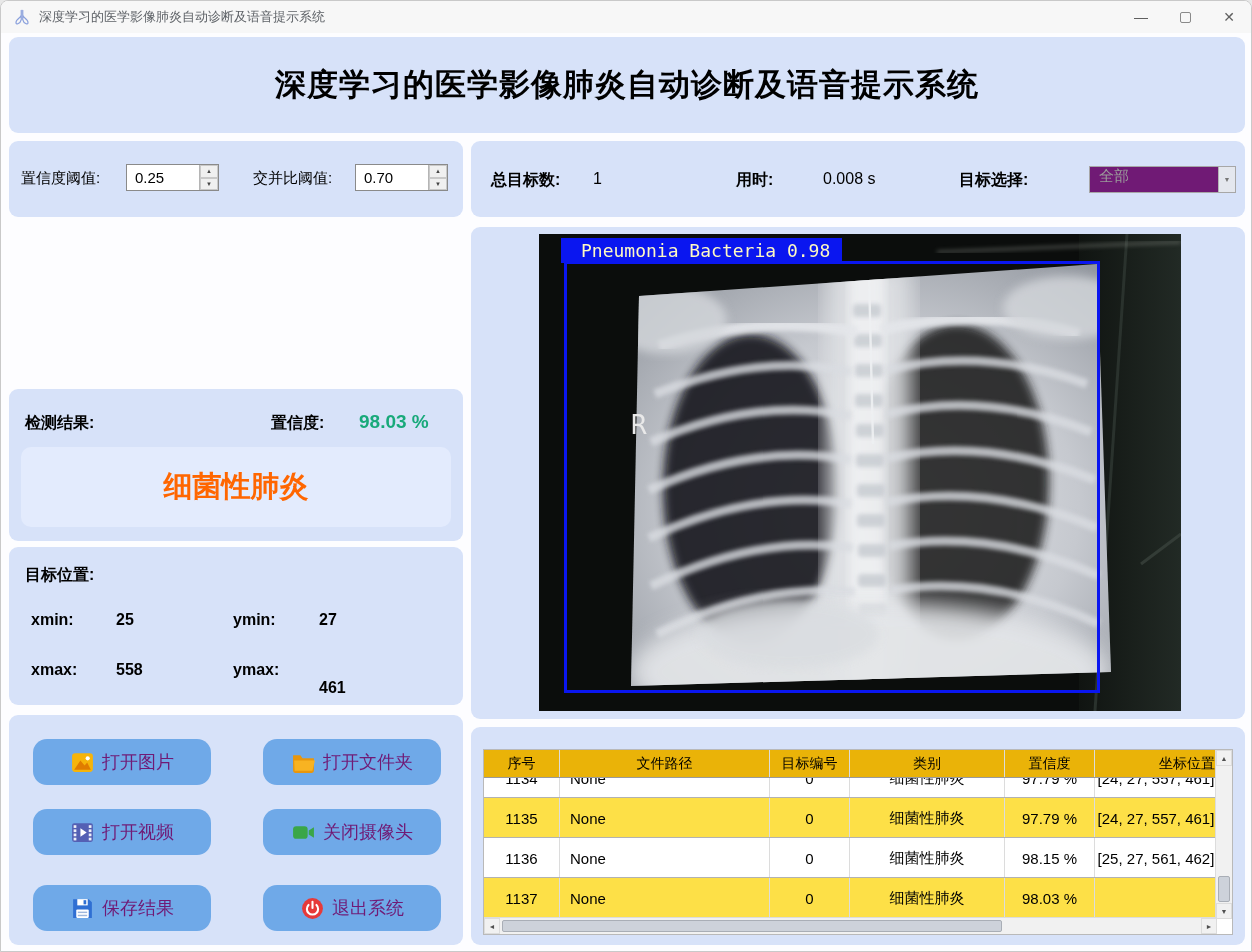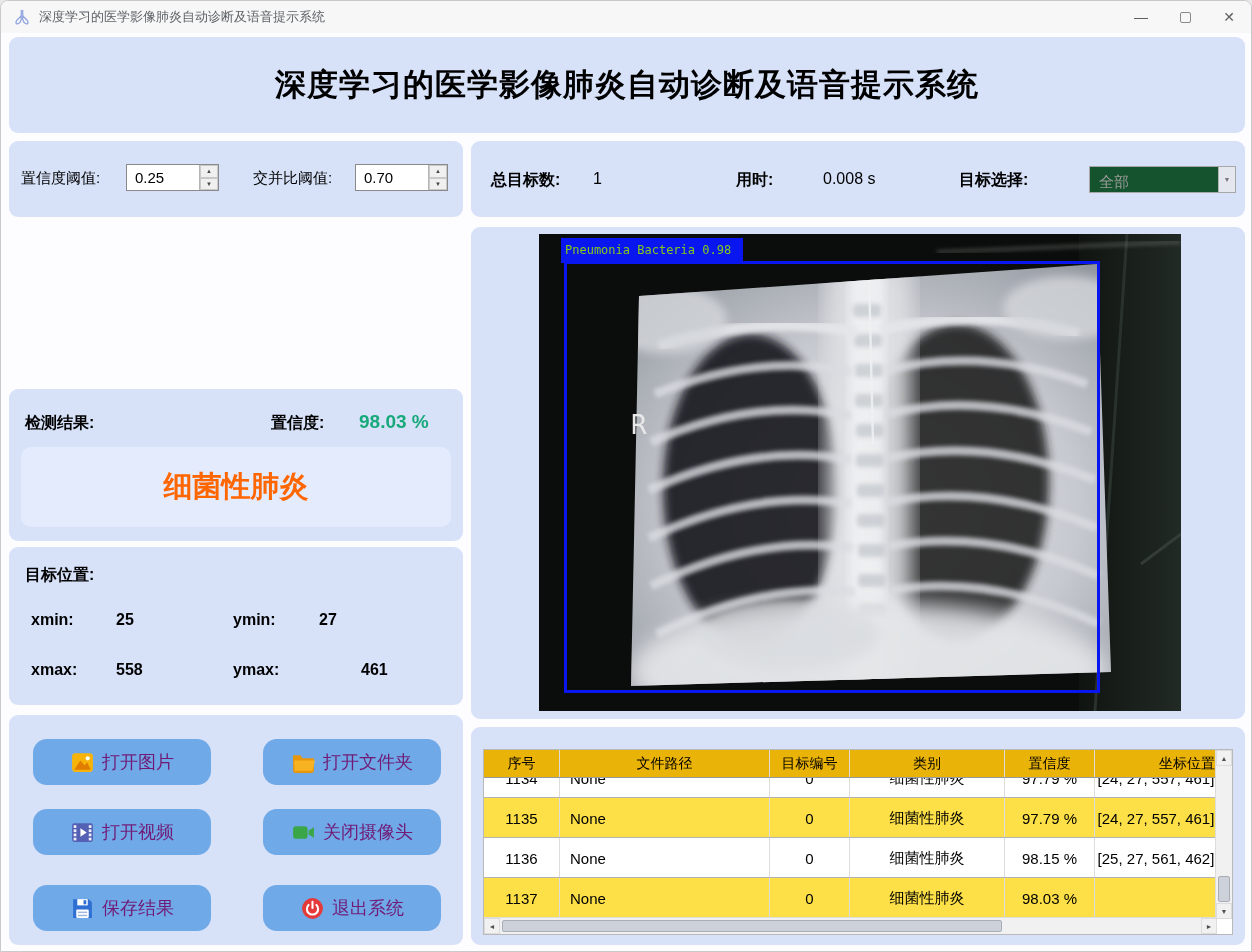--- a/index.html
+++ b/index.html
@@ -36,21 +36,21 @@
   .spinbox .val { flex:1; padding-left:8px; font-size:15px; color:#000; }
   .stepper { width:19px; height:100%; display:flex; flex-direction:column; border-left:1px solid #b5b5b5; }
   .stepper div { flex:1; background:#f0f0f0; border:1px solid #c9c9c9; display:flex;
                  align-items:center; justify-content:center; font-size:6px; color:#444; }
 
   
   .stats { left:470px; top:140px; width:774px; height:76px; }
   .stats .lab { position:absolute; top:29px; font-size:16px; font-weight:bold; color:#000; }
   .stats .val { position:absolute; top:29px; font-size:16px; color:#000; }
   .combo { position:absolute; left:618px; top:25px; width:147px; height:27px;
-           background:#14532d; border:1px solid #a7a7a7; display:flex; align-items:flex-end; }
+           background:#701a75; border:1px solid #a7a7a7; display:flex; align-items:flex-start; }
   .combo .cval { flex:1; padding-left:9px; font-size:15px; color:#9b9b9b; }
   .combo .carrow { width:17px; height:100%; border-left:1px solid #b5b5b5; background:#e4e7ee;
                    display:flex; align-items:center; justify-content:center; font-size:7px; color:#777; }
 
   
   .alert { left:8px; top:226px; width:454px; height:152px; }
   .alert .lab { position:absolute; left:14px; top:12px; }
   .alert .subpanel { left:12px; top:40px; width:430px; height:100px; }
   .pill { position:absolute; left:50%; top:29px; transform:translateX(-50%);
           width:148px; height:42px; border-radius:21px; background:#f10e0e;
@@ -77,22 +77,22 @@
           border:none; display:flex; align-items:center; justify-content:center; gap:7px;
           font-family:inherit; font-size:18px; color:#701a75; cursor:pointer; }
   .abtn svg { width:25px; height:25px; flex:none; }
 
   
   .viewer { left:470px; top:226px; width:774px; height:492px; }
   .xray { position:absolute; left:68px; top:7px; width:642px; height:477px; background:#0a0c0b; overflow:hidden; }
   .bbox { position:absolute; left:25px; top:27px; width:536px; height:432px;
           border:3px solid #0a16f0; }
   .bbox-label { position:absolute; left:22px; top:4px; height:25px; background:#0a16f0;
-                color:#84cc16; font-family:"DejaVu Sans Mono","Liberation Mono",monospace;
-                font-size:12px; line-height:25px; padding:0 12px 0 4px; white-space:nowrap; }
+                color:#fef9c3; font-family:"DejaVu Sans Mono","Liberation Mono",monospace;
+                font-size:18px; line-height:25px; padding:0 12px 0 20px; white-space:nowrap; }
 
   
   .tablepanel { left:470px; top:726px; width:774px; height:218px; }
   .tbl { position:absolute; left:12px; top:22px; width:750px; height:186px;
          background:#fff; border:1px solid #b9b9b9; overflow:hidden; }
   .thead { display:flex; height:28px; border-bottom:1px solid #9a9a9a; background:#eab308; }
   .tcell { flex:none; display:flex; align-items:center; justify-content:center;
            font-size:15px; color:#000; border-right:1px solid #dcdcdc; overflow:hidden; white-space:nowrap; }
   .hcell { font-size:14px; }
   .c0{width:76px;} .c1{width:210px;} .c2{width:80px;} .c3{width:155px;} .c4{width:90px;} .c5{width:122px; border-right:none;}
@@ -180,21 +180,21 @@
 
   <div class="panel position">
     <span class="lab blabel">目标位置:</span>
     <span class="pos-item" style="left:22px;  top:64px;">xmin:</span>
     <span class="pos-item" style="left:107px; top:64px;">25</span>
     <span class="pos-item" style="left:224px; top:64px;">ymin:</span>
     <span class="pos-item" style="left:310px; top:64px;">27</span>
     <span class="pos-item" style="left:22px;  top:114px;">xmax:</span>
     <span class="pos-item" style="left:107px; top:114px;">558</span>
     <span class="pos-item" style="left:224px; top:114px;">ymax:</span>
-    <span class="pos-item" style="left:310px; top:114px;margin-left:42px;">461</span>
+    <span class="pos-item" style="left:310px; top:132px;">461</span>
   </div>
 
   <div class="panel actions">
 
     <button class="abtn" style="left:24px; top:24px;">
       <svg viewBox="0 0 24 24">
         <rect x="2" y="3" width="20" height="18" rx="3" fill="#f6b40a"></rect>
         <circle cx="17" cy="8" r="2" fill="#fff"></circle>
         <path d="M4 19 L10 10 L14 15 L16.5 12 L20 19 Z" fill="#e07c00"></path>
       </svg>

